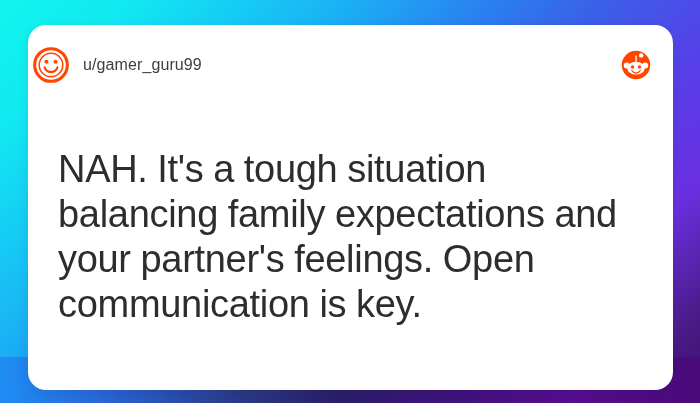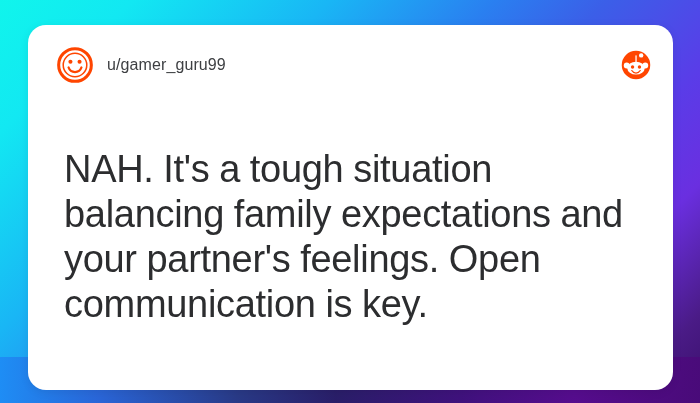--- a/index.html
+++ b/index.html
@@ -63,21 +63,21 @@
   }
 
   .card-header {
     position: absolute;
     left: 0;
     right: 0;
     top: 0;
     height: 80px;
     display: flex;
     align-items: center;
-    padding: 0 22px 0 28px;
+    padding: 0 22px 0 4px;
     box-sizing: border-box;
   }
 
   .author-block {
     display: flex;
     align-items: center;
     gap: 13px;
   }
 
   .avatar {
@@ -98,21 +98,21 @@
 
   .brand-logo {
     width: 30px;
     height: 30px;
     flex: 0 0 30px;
     display: block;
   }
 
   .post-body {
     position: absolute;
-    left: 16px;
+    left: 10px;
     right: 0;
     top: 122px;
     padding: 0 24px 0 20px;
     box-sizing: border-box;
     font-size: 38px;
     line-height: 45px;
     color: #2c2d2f;
     letter-spacing: -0.3px;
     word-spacing: -0.5px;
   }

